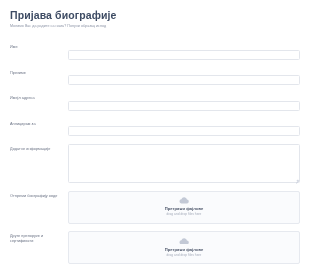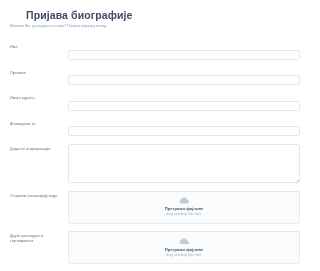--- a/index.html
+++ b/index.html
@@ -26,21 +26,21 @@
   
   .form-header {
     padding: 9px 10px 7px 10px;
   }
   .form-title {
     font-size: 10.5px;
     font-weight: 700;
     color: #3d4b63;
     letter-spacing: 0.1px;
     line-height: 12px;
-    margin: 0 0 3px 16px;
+    margin: 0 0 3px 0;
   }
   .form-subtitle {
     font-size: 3.6px;
     color: #8b93a5;
     line-height: 5px;
     margin: 0;
     letter-spacing: 0.05px;
   }
   .header-divider {
     height: 1px;

